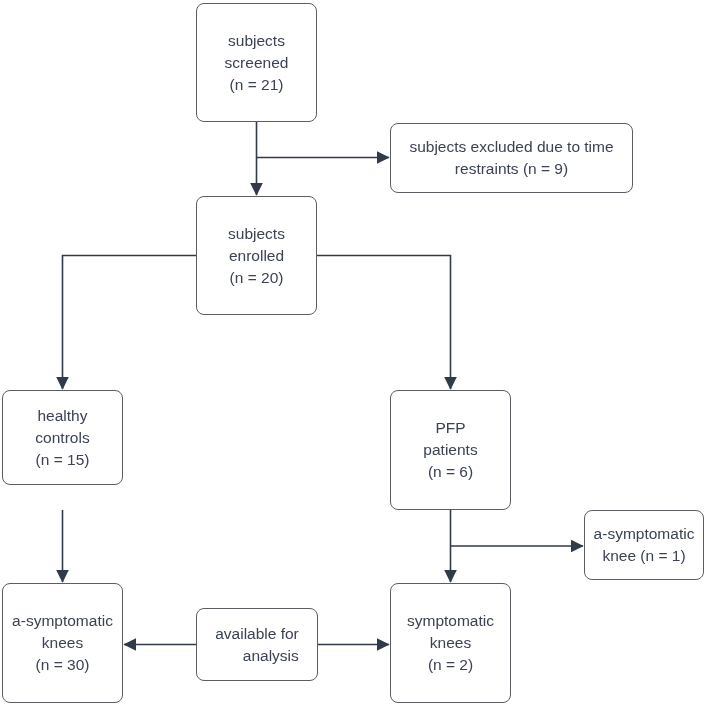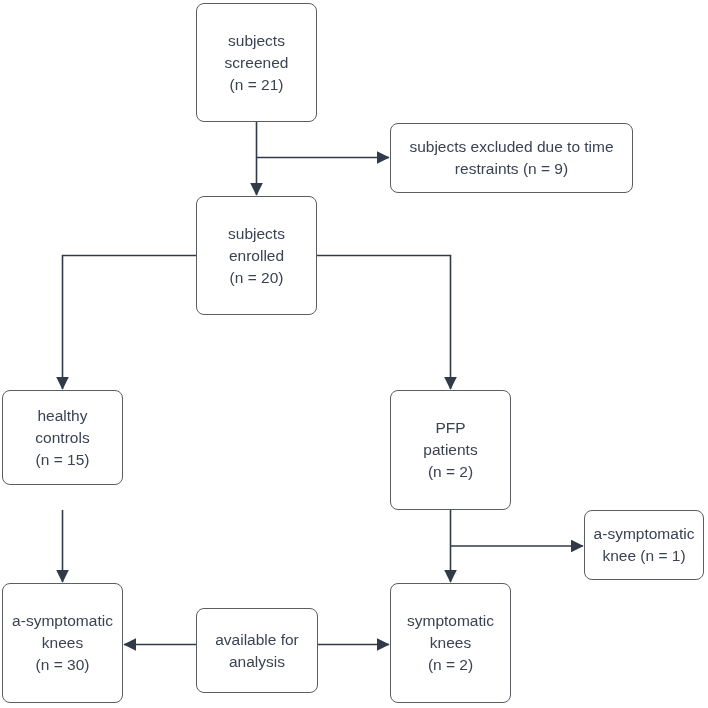--- a/index.html
+++ b/index.html
@@ -46,21 +46,21 @@
     color: #3b4252;
   }
   
   .n-screened  { left: 196px; top: 3px;   width: 121px; height: 119px; }
   .n-excluded  { left: 390px; top: 123px; width: 243px; height: 70px;  }
   .n-enrolled  { left: 196px; top: 196px; width: 121px; height: 119px; }
   .n-healthy   { left: 2px;   top: 390px; width: 121px; height: 95px; }
   .n-pfp       { left: 390px; top: 390px; width: 121px; height: 120px; }
   .n-aknee     { left: 584px; top: 510px; width: 120px; height: 70px;  }
   .n-aknees    { left: 2px;   top: 583px; width: 121px; height: 120px; }
-  .n-available { left: 196px; top: 608px; width: 122px; height: 85px;  }
+  .n-available { left: 196px; top: 608px; width: 122px; height: 73px; text-align: right;  }
   .n-sknees    { left: 390px; top: 583px; width: 121px; height: 120px; }
 </style>
 </head>
 <body>
 
 <div class="canvas">
 
   <svg class="connector-layer" width="708" height="708" viewBox="0 0 708 708" xmlns="http://www.w3.org/2000/svg">
     <defs>
       <marker id="arrowhead" viewBox="0 0 10 10" refX="9.5" refY="5" markerWidth="8" markerHeight="8" orient="auto">
@@ -97,21 +97,21 @@
 
   <div class="node n-healthy">
     <span class="label">healthy
 controls
 (n = 15)</span>
   </div>
 
   <div class="node n-pfp">
     <span class="label">PFP
 patients
-(n = 2)</span>
+(n = 6)</span>
   </div>
 
   <div class="node n-aknee">
     <span class="label">a-symptomatic
 knee (n = 1)</span>
   </div>
 
   <div class="node n-aknees">
     <span class="label">a-symptomatic
 knees

